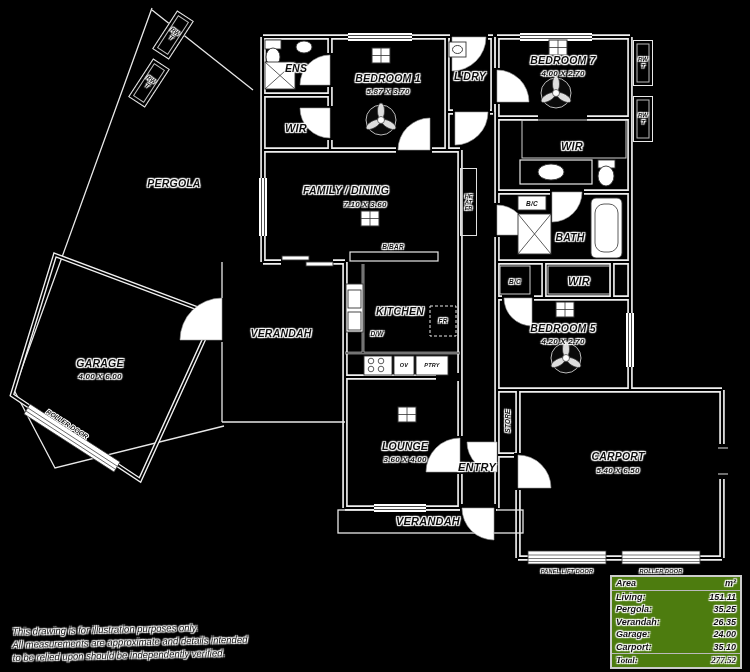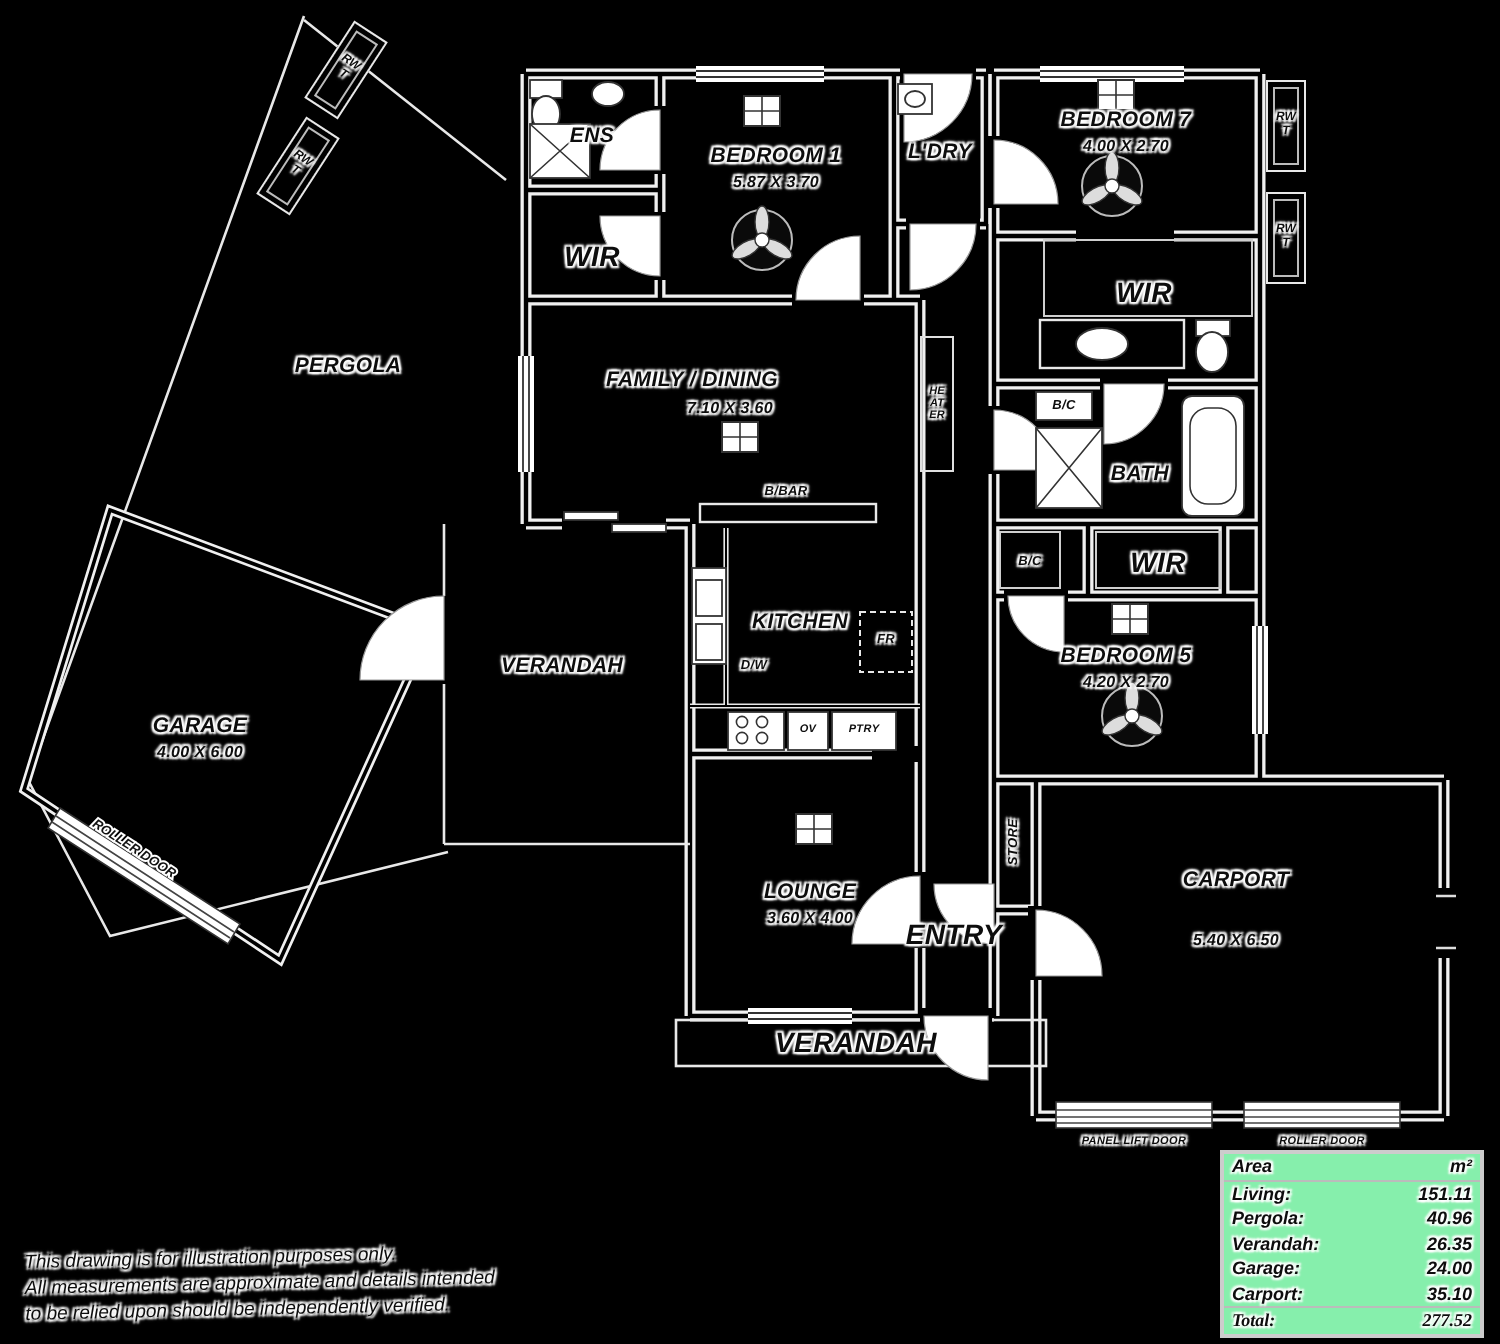--- a/index.html
+++ b/index.html
@@ -4,36 +4,36 @@
 <style>
   html,body{margin:0;padding:0;background:#000;}
   #canvas{position:relative;width:750px;height:672px;background:#000;overflow:hidden;
           font-family:"Liberation Sans",sans-serif;}
   svg{position:absolute;left:0;top:0;}
   .halo{color:#0d0d0d;
         text-shadow:0 0 1.5px #fff,0 0 1.5px #fff,0 0 2.5px #fff,
                     1px 1px 1px #fff,-1px -1px 1px #fff,1px -1px 1px #fff,-1px 1px 1px #fff;}
   .lbl{position:absolute;transform:translate(-50%,-50%);white-space:nowrap;
        font-style:italic;font-weight:bold;letter-spacing:.2px;}
-  .name{font-size:14px;}
+  .name{font-size:11px;}
   .big{font-size:10.5px;}
   .dims{font-size:8px;font-weight:bold;}
   .tiny{font-size:6.5px;}
   .micro{font-size:5.5px;}
   .rot90{transform:translate(-50%,-50%) rotate(-90deg);}
   .stack{position:absolute;width:10px;word-break:break-all;line-height:1.12;text-align:center;
          font-size:6px;font-weight:bold;font-style:italic;}
   .rwtbox{position:absolute;width:18px;height:44px;background:#000;
           border:1.5px solid #e8e8e8;box-shadow:inset 0 0 0 2.5px #000,inset 0 0 0 3.5px #bbb;
           display:flex;align-items:center;justify-content:center;}
   .rwtbox .stack{position:static;}
   .heaterbox{position:absolute;left:460px;top:168px;width:15px;height:66px;
              border:1.2px solid #e0e0e0;display:flex;align-items:center;justify-content:center;}
   .heaterbox .stack{position:static;font-size:5.5px;}
-  #areaTable{position:absolute;left:610px;top:575px;width:128px;background:#86efac;
+  #areaTable{position:absolute;left:610px;top:575px;width:128px;background:#4d7c0f;
              border:2px solid #ccc;font-size:9px;font-weight:bold;font-style:italic;}
   #areaTable .row{display:flex;justify-content:space-between;padding:0 4px;line-height:12.5px;}
   #areaTable .hdr{border-bottom:1.5px solid #bbb;}
   #areaTable .total{border-top:1.5px solid #bbb;font-family:Liberation Serif, serif;}
   #disclaimer{position:absolute;left:12px;top:625px;font-size:9.5px;font-style:italic;
               line-height:13px;transform:rotate(-1.3deg);transform-origin:left top;}
 </style>
 </head>
 <body>
 
@@ -257,21 +257,21 @@
 <div class="lbl big halo" style="left:400px;top:311px">KITCHEN</div>
 <div class="lbl tiny halo" style="left:377px;top:333px">D/W</div>
 <div class="lbl tiny halo" style="left:443px;top:320px">FR</div>
 <div class="lbl micro halo" style="left:404px;top:365px">OV</div>
 <div class="lbl micro halo" style="left:432px;top:365px">PTRY</div>
 <div class="lbl big halo" style="left:405px;top:446px">LOUNGE</div>
 <div class="lbl dims halo" style="left:405px;top:459px">3.60 X 4.00</div>
 <div class="lbl name halo" style="left:477px;top:467px">ENTRY</div>
 <div class="lbl tiny halo rot90" style="left:507px;top:421px">STORE</div>
 <div class="lbl name halo" style="left:428px;top:521px">VERANDAH</div>
-<div class="lbl big halo" style="left:618px;top:440px">CARPORT</div>
+<div class="lbl big halo" style="left:618px;top:456px">CARPORT</div>
 <div class="lbl dims halo" style="left:618px;top:470px">5.40 X 6.50</div>
 <div class="lbl micro halo" style="left:567px;top:571px">PANEL LIFT DOOR</div>
 <div class="lbl micro halo" style="left:661px;top:571px">ROLLER DOOR</div>
 
 <div class="rwtbox" style="left:163px;top:12px;transform:rotate(33deg)">
   <div class="stack halo">RWT</div>
 </div>
 <div class="rwtbox" style="left:139px;top:60px;transform:rotate(33deg)">
   <div class="stack halo">RWT</div>
 </div>
@@ -290,21 +290,21 @@
   <div class="row hdr">
     <span class="halo">Area</span>
     <span class="halo">m²</span>
   </div>
   <div class="row">
     <span class="halo">Living:</span>
     <span class="halo">151.11</span>
   </div>
   <div class="row">
     <span class="halo">Pergola:</span>
-    <span class="halo">40.96</span>
+    <span class="halo">35.25</span>
   </div>
   <div class="row">
     <span class="halo">Verandah:</span>
     <span class="halo">26.35</span>
   </div>
   <div class="row">
     <span class="halo">Garage:</span>
     <span class="halo">24.00</span>
   </div>
   <div class="row">

